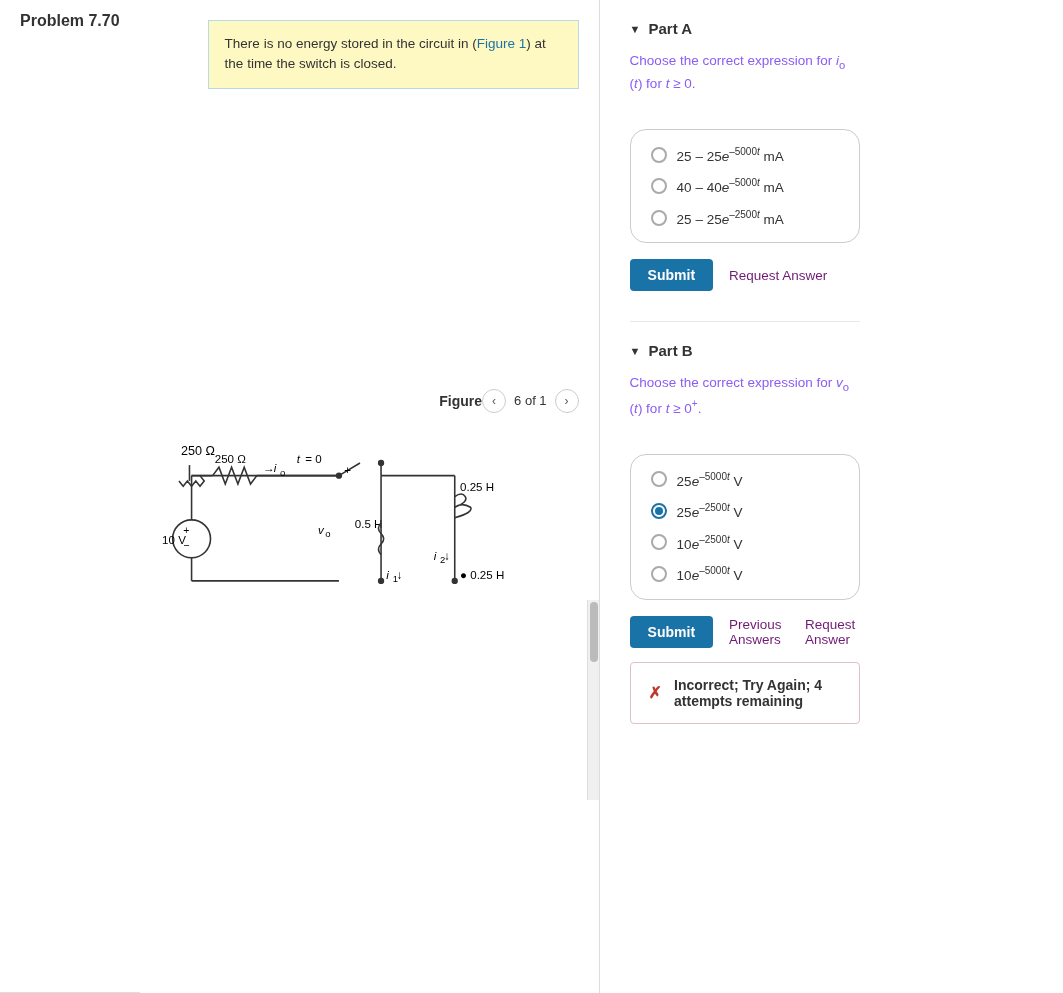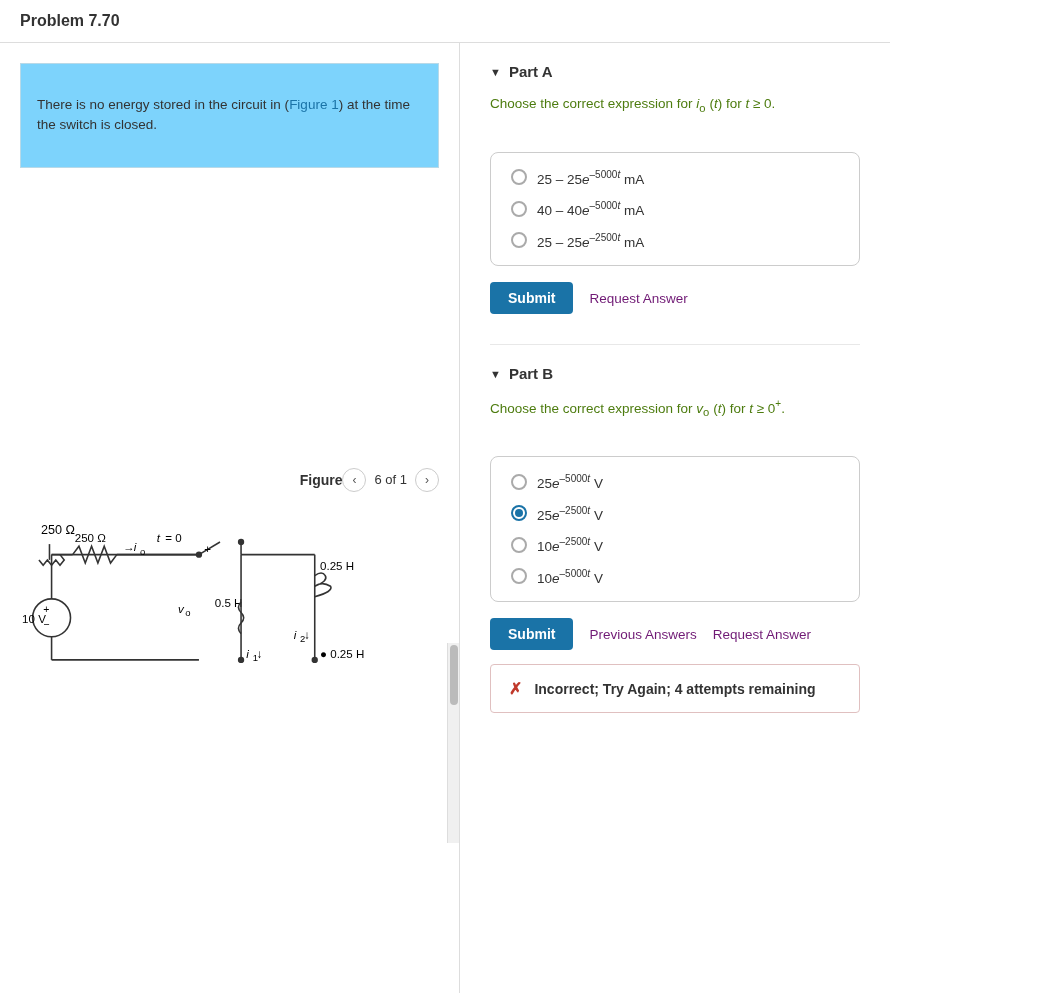--- a/index.html
+++ b/index.html
@@ -1,33 +1,34 @@
 <!DOCTYPE html>
 <html><head>
   <meta charset="utf-8">
   <style>
     * { box-sizing: border-box; margin: 0; padding: 0; }
     body { font-family: Arial, sans-serif; font-size: 14px; color: #333; background: #fff; }
 
-    .page-container { display: flex; flex-direction: column; width: 890px; min-height: 993px; }
+    .page-container { display: flex; flex-direction: row; width: 890px; min-height: 993px; }
 
     .page-title { padding: 12px 20px; font-size: 16px; font-weight: bold; border-bottom: 1px solid #ddd; }
 
     .main-layout { display: flex; flex: 1; }
 
     
     .left-panel { width: 460px; padding: 20px; border-right: 1px solid #ddd; position: relative; }
 
     .info-box {
-      background: #7dd3fc;
+      background: #fef9c3;
       border: 1px solid #b8d9e8;
-      padding: 31px 16px;
+      padding: 13px 16px;
       margin-bottom: 20px;
       font-size: 13.5px;
       line-height: 1.5;
+      margin-left: 48px;
     }
     .info-box a { color: #1a73a7; text-decoration: none; }
 
     .figure-section { margin-top: 300px; }
     .figure-header {
       display: flex;
       align-items: center;
       justify-content: flex-end;
       margin-bottom: 10px;
       font-weight: bold;
@@ -66,25 +67,25 @@
     .part-header {
       display: flex;
       align-items: center;
       gap: 8px;
       margin-bottom: 14px;
       font-weight: bold;
       font-size: 15px;
     }
     .part-header .chevron { font-size: 11px; color: #333; }
 
-    .part-question { font-size: 13.5px; margin-bottom: 14px; color: #4d7c0f; line-height: 1.5; }
+    .part-question { font-size: 13.5px; margin-bottom: 14px; color: #8b5cf6; line-height: 1.5; }
 
     .options-box {
       border: 1px solid #ccc;
-      border-radius: 8px;
+      border-radius: 16px;
       padding: 16px 20px;
       margin-bottom: 16px;
       margin-top: 35px;
     }
 
     .option-row {
       display: flex;
       align-items: center;
       gap: 10px;
       margin-bottom: 14px;

